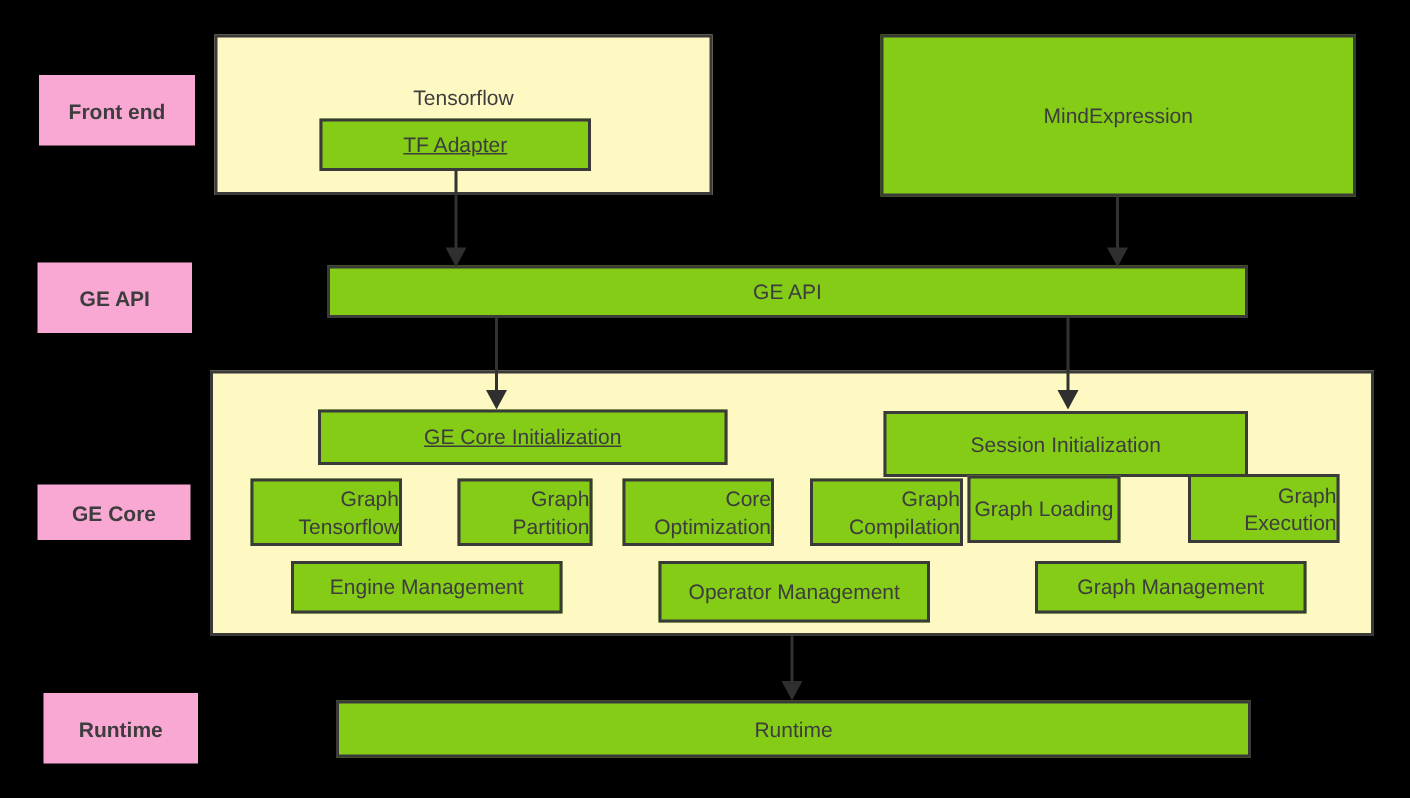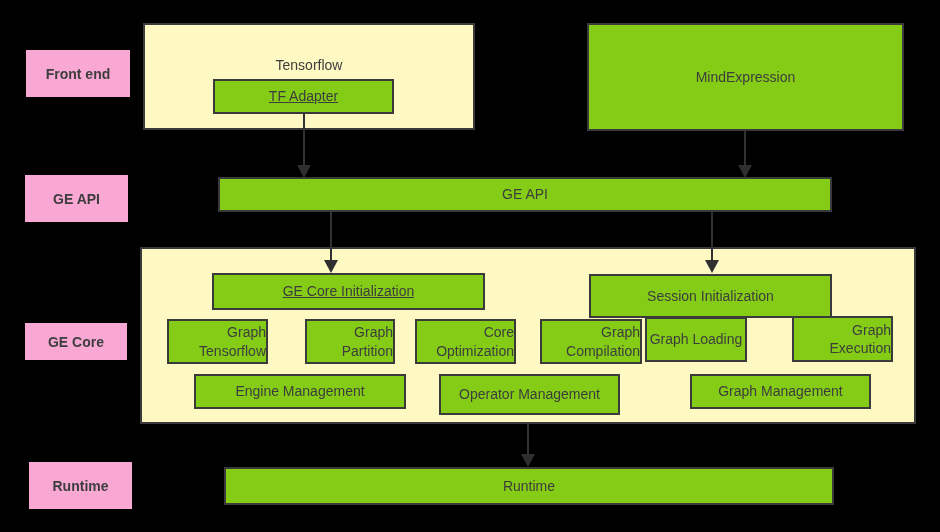--- a/index.html
+++ b/index.html
@@ -102,21 +102,21 @@
   <div class="box" style="left:212px; top:273px; width:273px; height:37px;text-decoration:underline;">GE Core Initialization</div>
   <div class="box" style="left:589px; top:274px; width:243px; height:44px;">Session Initialization</div>
 
   <div class="box" style="left:167px; top:319px; width:101px; height:45px;">Graph Tensorflow</div>
   <div class="box" style="left:286px; top:319px; width:90px; height:45px;margin-left:19px;">Graph Partition</div>
   <div class="box" style="left:415px; top:319px; width:101px; height:45px;">Core Optimization</div>
   <div class="box" style="left:540px; top:319px; width:102px; height:45px;">Graph Compilation</div>
   <div class="box" style="left:645px; top:317px; width:102px; height:45px;">Graph Loading</div>
   <div class="box" style="left:792px; top:316px; width:101px; height:46px;padding-left:24px;">Graph Execution</div>
 
-  <div class="box" style="left:194px; top:374px; width:212px; height:35px;">Engine Management</div>
+  <div class="box" style="left:194px; top:374px; width:181px; height:35px;">Engine Management</div>
   <div class="box" style="left:439px; top:374px; width:181px; height:41px;">Operator Management</div>
   <div class="box" style="left:690px; top:374px; width:181px; height:35px;">Graph Management</div>
 
   <div class="box" style="left:224px; top:467px; width:610px; height:38px;">Runtime</div>
 
   <div class="arrow" style="left:297px; top:114px; height:64px;">
     <div class="shaft"></div>
       <div class="head"></div>
   </div>
   <div class="arrow" style="left:738px; top:131px; height:47px;">

